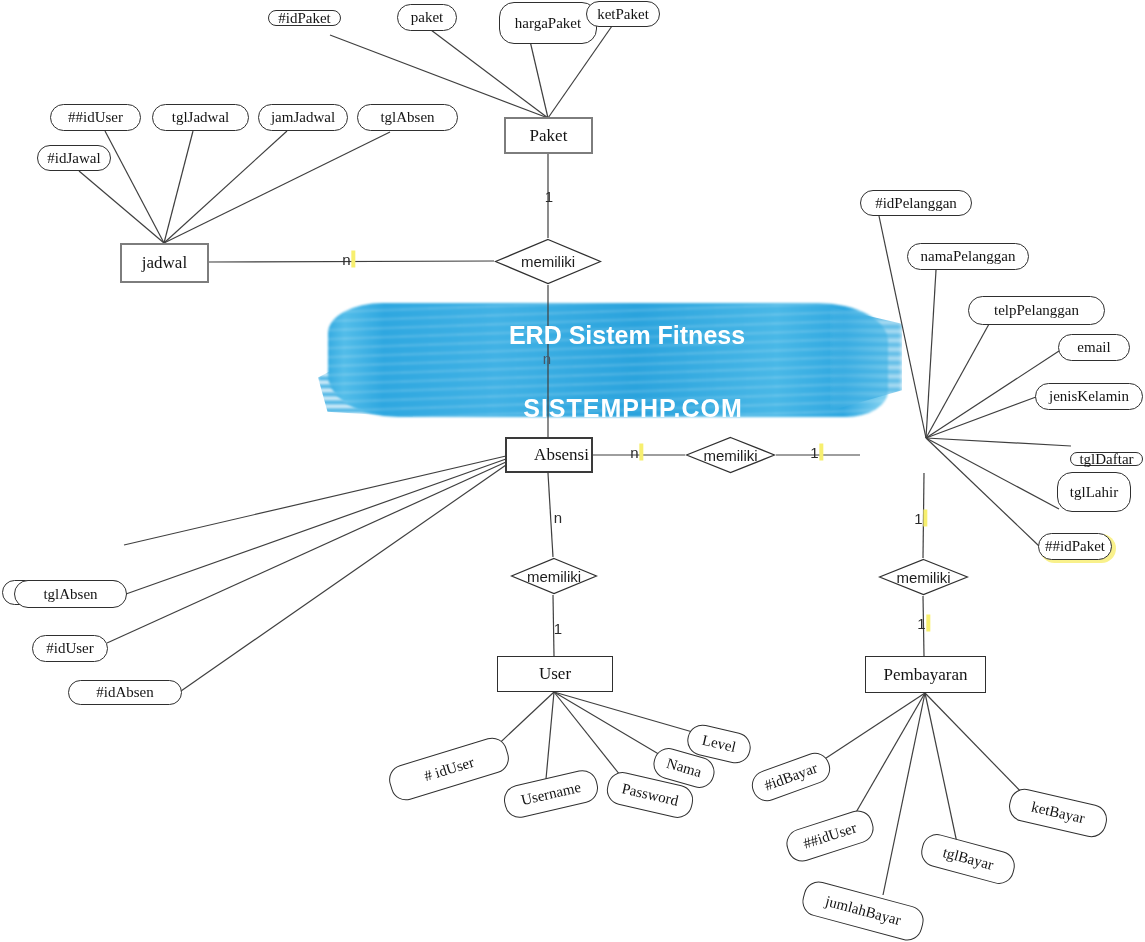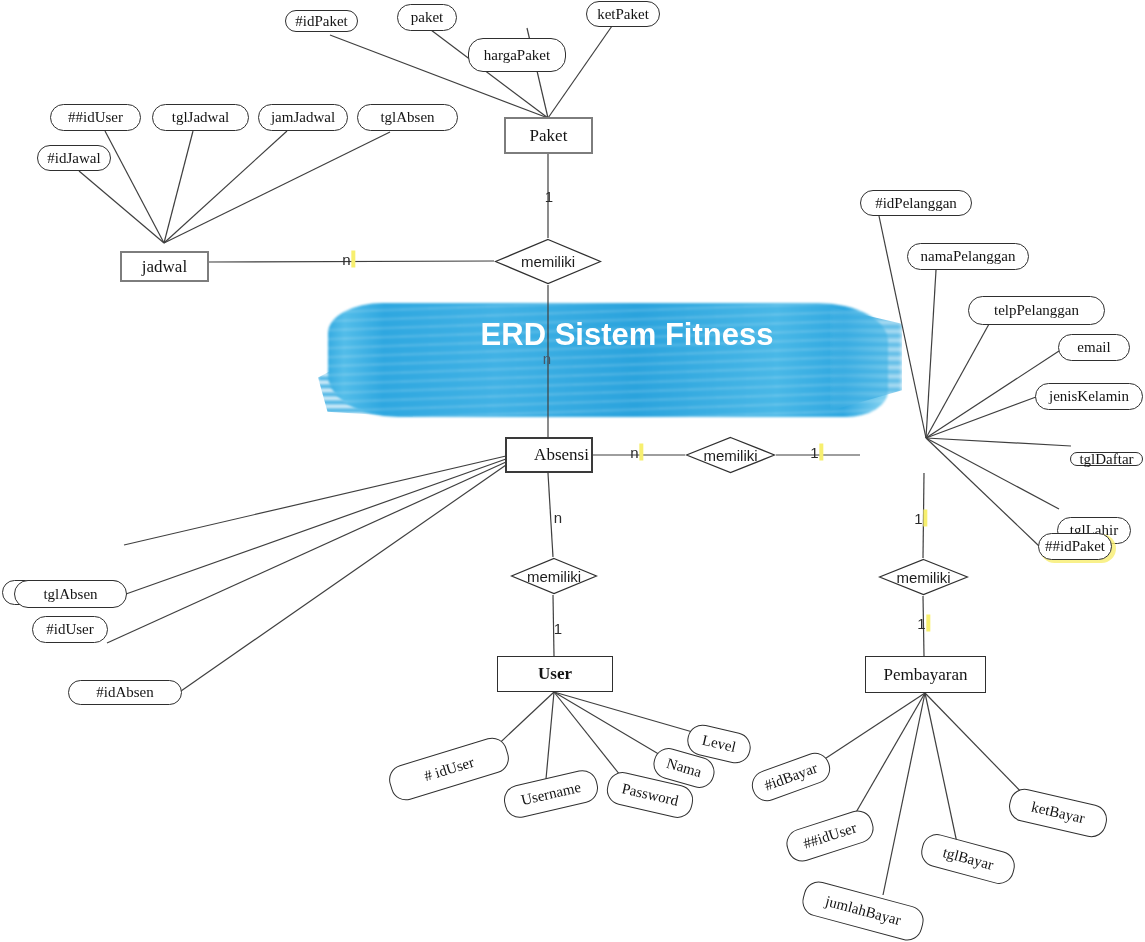--- a/index.html
+++ b/index.html
@@ -73,34 +73,35 @@
   .brush-tail-r {
     position:absolute; right:-4px; top:8px; width:72px; height:104px;
     background:repeating-linear-gradient(180deg,
       rgba(53,171,225,.95) 0 4px, rgba(255,255,255,.2) 5px, rgba(53,171,225,.6) 9px);
     clip-path:polygon(0 0, 100% 16%, 100% 80%, 0 100%);
     filter:blur(2px);
   }
   .brand {
     position:absolute; z-index:4; transform:translate(-50%,-50%);
     font-family:"Liberation Sans", sans-serif; font-weight:bold; color:#fff;
-    white-space:nowrap; font-size:31px;
+    white-space:nowrap; font-size:25px;
   }
 </style>
 </head>
 <body>
 
 <div id="stage">
 
   <div class="brush">
     <div class="brush-tail-l"></div>
     <div class="brush-core"></div>
     <div class="brush-tail-r"></div>
   </div>
   <div class="brand" style="left:627px; top:335px;">ERD Sistem Fitness</div>
+  <div class="brand" style="left:633px; top:408px; letter-spacing:1px;">SISTEMPHP.COM</div>
 
   <svg id="lines" width="1145" height="942">
     <g stroke="#3f3f3f" stroke-width="1.2" fill="none">
 
       <line x1="330" y1="35" x2="548" y2="118"></line>
       <line x1="431" y1="30" x2="548" y2="118"></line>
       <line x1="527" y1="28" x2="548" y2="118"></line>
       <line x1="612" y1="26" x2="548" y2="118"></line>
 
       <line x1="79" y1="171" x2="164" y2="243"></line>
@@ -141,23 +142,23 @@
 
       <line x1="925" y1="693" x2="817" y2="764"></line>
       <line x1="925" y1="693" x2="851" y2="821"></line>
       <line x1="925" y1="693" x2="883" y2="895"></line>
       <line x1="925" y1="693" x2="957" y2="843"></line>
       <line x1="925" y1="693" x2="1027" y2="798"></line>
     </g>
   </svg>
 
   <div class="entity gray" style="left:504px; top:117px; width:89px;  height:37px;">Paket</div>
-  <div class="entity gray" style="left:120px; top:251px; width:89px;  height:31px;">jadwal</div>
+  <div class="entity gray" style="left:120px; top:243px; width:89px;  height:40px;">jadwal</div>
   <div class="entity mid" style="left:505px; top:437px; width:88px;  height:36px;padding-left:25px;">Absensi</div>
-  <div class="entity dark" style="left:497px; top:656px; width:116px; height:36px;font-weight:bold;">User</div>
+  <div class="entity dark" style="left:497px; top:656px; width:116px; height:36px;">User</div>
   <div class="entity dark" style="left:865px; top:656px; width:121px; height:37px;">Pembayaran</div>
 
   <div class="diamond" style="left:494px; top:238px; width:108px; height:47px;">
     <svg width="108" height="47">
         <polygon points="54,1.5 106.5,23.5 54,45.5 1.5,23.5" fill="#fff" stroke="#2f2f2f" stroke-width="1.3"></polygon>
       </svg>
     <span>memiliki</span>
   </div>
   <div class="diamond" style="left:685px; top:436px; width:91px; height:38px;">
     <svg width="91" height="38">
@@ -181,43 +182,43 @@
   <div class="card" style="left:549px; top:196px;">1</div>
   <div class="card hl" style="left:349px; top:259px;">n</div>
   <div class="card onbrush" style="left:547px; top:358px;">n</div>
   <div class="card hl" style="left:637px; top:452px;">n</div>
   <div class="card hl" style="left:817px; top:452px;">1</div>
   <div class="card hl" style="left:921px; top:518px;">1</div>
   <div class="card hl" style="left:924px; top:623px;">1</div>
   <div class="card" style="left:558px; top:517px;">n</div>
   <div class="card" style="left:558px; top:628px;">1</div>
 
-  <div class="oval" style="left:285px; top:10px; width:73px; height:22px;">#idPaket</div>
+  <div class="oval" style="left:268px; top:10px; width:73px; height:16px;">#idPaket</div>
   <div class="oval" style="left:397px; top:4px;  width:60px; height:27px;">paket</div>
-  <div class="oval" style="left:468px; top:2px;  width:98px; height:34px;margin-top:36px;">hargaPaket</div>
+  <div class="oval" style="left:499px; top:2px;  width:98px; height:42px;">hargaPaket</div>
   <div class="oval" style="left:586px; top:1px;  width:74px; height:26px;">ketPaket</div>
 
   <div class="oval" style="left:37px;  top:145px; width:74px;  height:26px;">#idJawal</div>
   <div class="oval" style="left:50px;  top:104px; width:91px;  height:27px;">##idUser</div>
   <div class="oval" style="left:152px; top:104px; width:97px;  height:27px;">tglJadwal</div>
   <div class="oval" style="left:258px; top:104px; width:90px;  height:27px;">jamJadwal</div>
   <div class="oval" style="left:357px; top:104px; width:101px; height:27px;">tglAbsen</div>
 
   <div class="oval" style="left:860px;  top:190px; width:112px; height:26px;">#idPelanggan</div>
   <div class="oval" style="left:907px;  top:243px; width:122px; height:27px;">namaPelanggan</div>
   <div class="oval" style="left:968px;  top:296px; width:137px; height:29px;">telpPelanggan</div>
   <div class="oval" style="left:1058px; top:334px; width:72px;  height:27px;">email</div>
   <div class="oval" style="left:1035px; top:383px; width:108px; height:27px;">jenisKelamin</div>
   <div class="oval" style="left:1070px; top:432px; width:73px;  height:14px;margin-top:20px;">tglDaftar</div>
-  <div class="oval" style="left:1057px; top:517px; width:74px;  height:27px;text-align:center;">tglLahir</div>
+  <div class="oval" style="left:1057px; top:472px; width:74px;  height:40px;text-align:center;">tglLahir</div>
   <div class="oval glow" style="left:1038px; top:533px; width:74px; height:27px;">##idPaket</div>
 
   <div class="oval" style="left:2px;  top:532px; width:123px; height:25px;margin-top:48px;">ketAbsen</div>
   <div class="oval" style="left:14px; top:580px; width:113px; height:28px;">tglAbsen</div>
-  <div class="oval" style="left:32px; top:616px; width:76px;  height:27px;">#idUser</div>
+  <div class="oval" style="left:32px; top:635px; width:76px;  height:27px;">#idUser</div>
   <div class="oval" style="left:68px; top:680px; width:114px; height:25px;">#idAbsen</div>
 
   <div class="oval r" style="left:449px; top:769px; width:122px; height:36px; --r:-17deg;"># idUser</div>
   <div class="oval r" style="left:551px; top:794px; width:95px;  height:33px; --r:-13deg;">Username</div>
   <div class="oval r" style="left:650px; top:795px; width:87px;  height:33px; --r:13deg;">Password</div>
   <div class="oval r" style="left:684px; top:768px; width:62px;  height:31px; --r:16deg;">Nama</div>
   <div class="oval r" style="left:719px; top:744px; width:64px;  height:31px; --r:13deg;">Level</div>
 
   <div class="oval r" style="left:791px; top:777px; width:81px;  height:31px; --r:-20deg;">#idBayar</div>
   <div class="oval r" style="left:830px; top:836px; width:89px;  height:33px; --r:-18deg;">##idUser</div>

